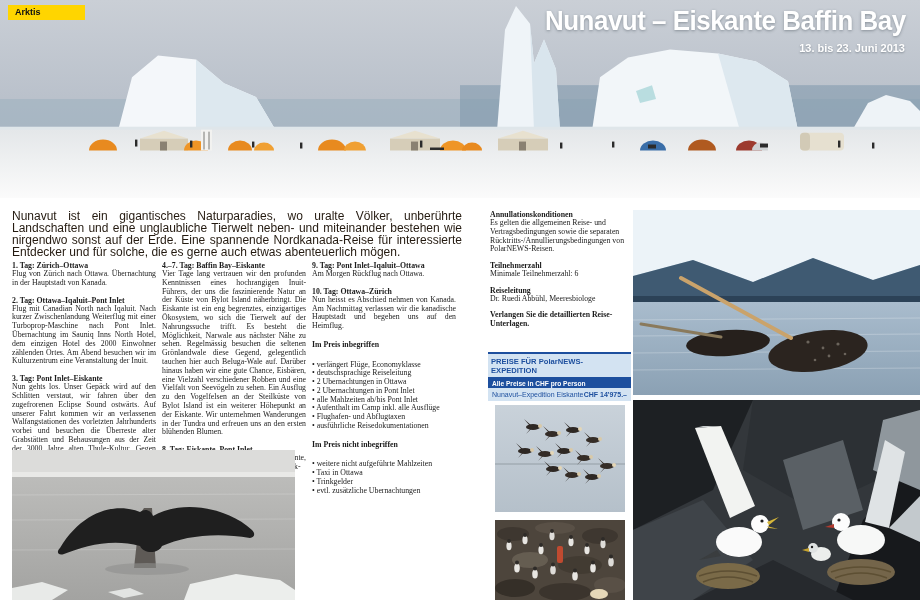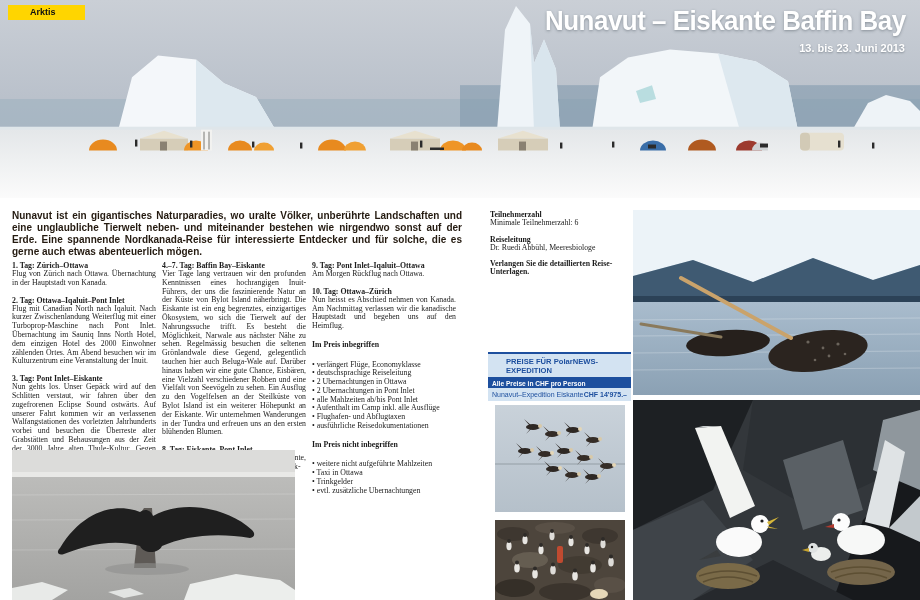--- a/index.html
+++ b/index.html
@@ -4,48 +4,48 @@
 <style>
   html,body{margin:0;padding:0;background:#ffffff;}
   .page{position:relative;width:920px;height:600px;background:#fff;overflow:hidden;
         font-family:"Liberation Serif",serif;color:#1a1a1a;}
   .abs{position:absolute;}
   
   .hero{left:0;top:0;width:920px;height:198px;}
   .hero svg{display:block;width:100%;height:100%;}
   .tag{left:8px;top:5px;width:77px;height:15px;background:#ffd500;color:#111;
        font-family:"Liberation Sans",sans-serif;font-weight:bold;font-size:9px;
-       line-height:15px;padding-left:22px;box-sizing:border-box;}
+       line-height:15px;padding-left:7px;box-sizing:border-box;}
   .hero-title{right:14px;top:6px;text-align:right;color:#ffffff;
        font-family:"Liberation Sans",sans-serif;font-weight:bold;font-size:27px;
        letter-spacing:-0.5px;text-shadow:0 1px 3px rgba(60,70,80,.45);
        transform:scaleX(.96);transform-origin:right top;white-space:nowrap;}
   .hero-date{right:15px;top:42px;text-align:center;color:#ffffff;
        font-family:"Liberation Sans",sans-serif;font-weight:bold;font-size:11px;
        text-shadow:0 1px 2px rgba(60,70,80,.45);}
   
   .intro{left:12px;top:210px;width:450px;color:#241a10;
-       font-family:"Liberation Sans",sans-serif;font-weight:bold;font-size:10px;
+       font-family:"Liberation Sans",sans-serif;font-weight:normal;font-size:12px;
        line-height:12px;text-align:justify;}
   
   .col{top:261px;width:144px;font-size:7.8px;line-height:8.8px;text-align:justify;height:339px;overflow:hidden;}
   .col1{left:12px;} .col2{left:162px;} .col3{left:312px;}
   .sec{margin-bottom:8px;}
   .sec h4{margin:0;font-size:7.8px;line-height:9px;font-weight:bold;}
   .sec p{margin:0;}
   .list{margin-bottom:8px;}
   .list .li{display:block;text-align:left;white-space:nowrap;overflow:hidden;}
   
   .info{left:490px;top:210px;width:140px;font-size:7.8px;line-height:8.8px;}
   .info .sec{margin-bottom:7px;}
   .note{font-weight:bold;}
   
   .pricebox{left:488px;top:352px;width:143px;background:#d3e3f2;border-top:2px solid #1d4f9e;
        font-family:"Liberation Sans",sans-serif;}
-  .pricebox .pb-title{color:#1d4f9e;font-weight:bold;font-size:7.6px;padding:3px 4px 2px 18px;
+  .pricebox .pb-title{color:#1d4f9e;font-weight:bold;font-size:7.6px;padding:3px 4px 2px 3px;
        border-bottom:1px solid #1d4f9e;}
   .pricebox .pb-sub{background:#1d4f9e;color:#ffffff;font-weight:bold;font-size:6.6px;
        padding:1.5px 4px;}
   .pricebox .pb-row{display:flex;justify-content:space-between;color:#1d4f9e;font-size:7px;
        padding:2.5px 4px 3px 4px;}
   .pricebox .pb-price{font-weight:bold;}
   
   .photo svg{display:block;width:100%;height:100%;}
   .ph-narwhal{left:633px;top:210px;width:287px;height:185px;}
   .ph-eiders{left:495px;top:405px;width:130px;height:107px;}
@@ -207,20 +207,24 @@
       <h4>Im Preis nicht inbegriffen</h4>
       <span class="li">• weitere nicht aufgeführte Mahlzeiten</span>
       <span class="li">• Taxi in Ottawa</span>
       <span class="li">• Trinkgelder</span>
       <span class="li">• evtl. zusätzliche Übernachtungen</span>
 
     </div>
   </div>
 
   <div class="abs info">
+    <div class="sec">
+      <h4>Annullationskonditionen</h4>
+      <p>Es gelten die allgemeinen Reise- und Vertragsbedingungen sowie die separaten Rücktritts-/Annullierungsbedingungen von PolarNEWS-Reisen.</p>
+    </div>
     <div class="sec">
       <h4>Teilnehmerzahl</h4>
       <p>Minimale Teilnehmerzahl: 6</p>
     </div>
     <div class="sec">
       <h4>Reiseleitung</h4>
       <p>Dr. Ruedi Abbühl, Meeresbiologe</p>
     </div>
     <div class="sec note">Verlangen Sie die detaillierten Reise-Unterlagen.</div>
   </div>

